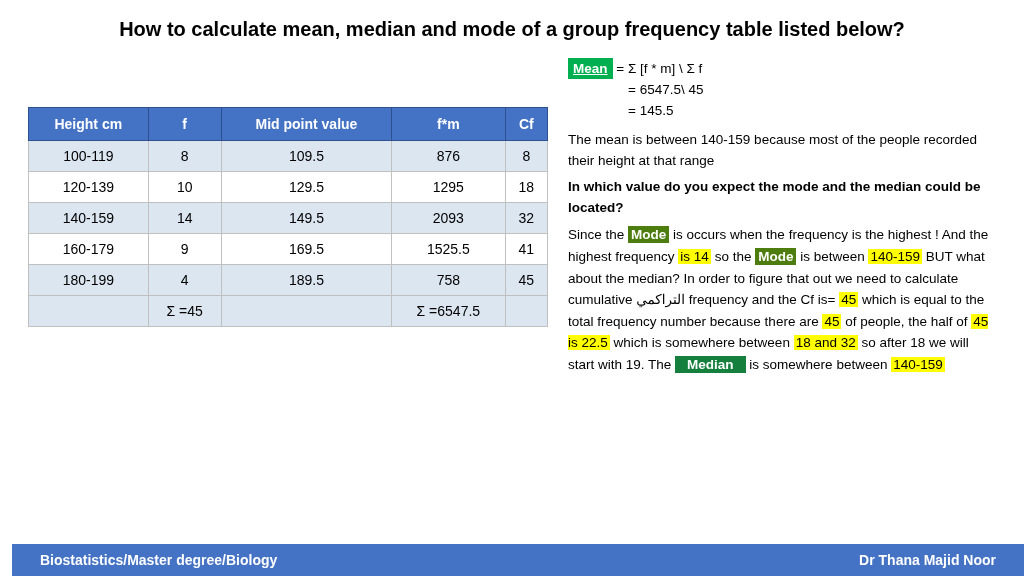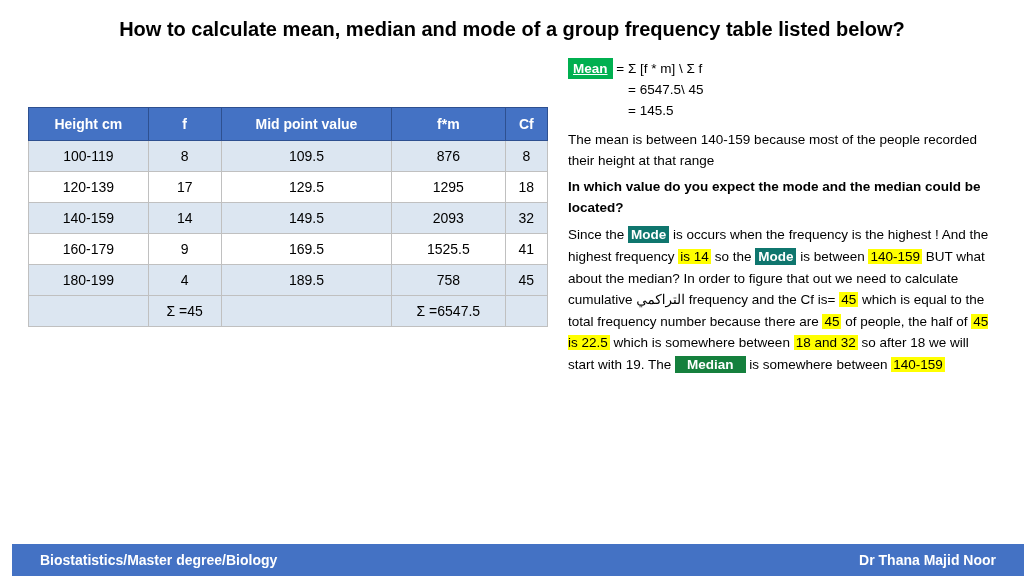--- a/index.html
+++ b/index.html
@@ -109,21 +109,21 @@
       margin-bottom: 6px;
       line-height: 1.55;
     }
 
     .explanation {
       font-size: 13.5px;
       line-height: 1.6;
     }
 
     .highlight-green {
-      background-color: #0f766e;
+      background-color: #4d7c0f;
       color: #fff;
       font-weight: bold;
       padding: 1px 3px;
     }
 
     .highlight-yellow {
       background-color: #ffff00;
       color: #000;
       padding: 0 2px;
     }
@@ -177,21 +177,21 @@
         <tbody id="table-body">
         <tr>
               <td>100-119</td>
               <td>8</td>
               <td>109.5</td>
               <td>876</td>
               <td>8</td>
             </tr>
             <tr>
               <td>120-139</td>
-              <td>17</td>
+              <td>10</td>
               <td>129.5</td>
               <td>1295</td>
               <td>18</td>
             </tr>
             <tr>
               <td>140-159</td>
               <td>14</td>
               <td>149.5</td>
               <td>2093</td>
               <td>32</td>

